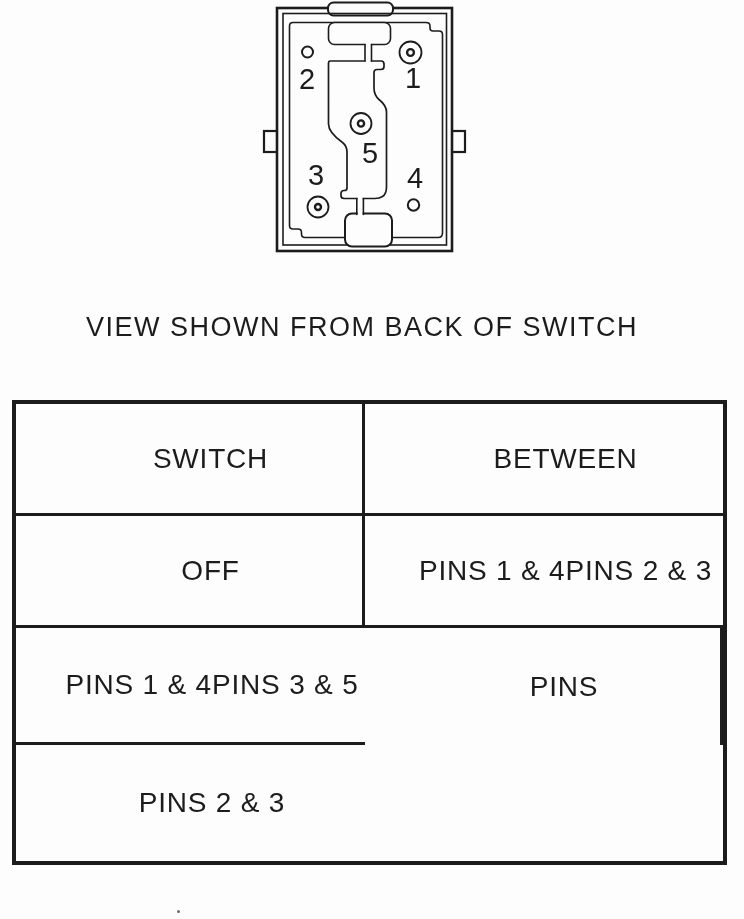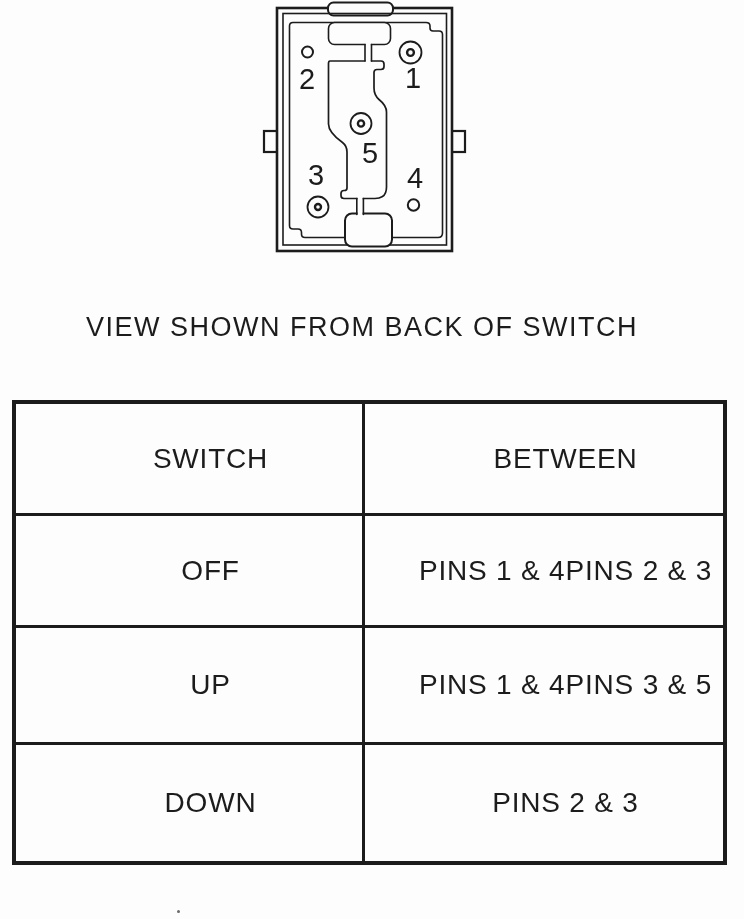--- a/index.html
+++ b/index.html
@@ -135,30 +135,27 @@
     </div>
 
     <div class="cell col-left row-line">
       <div>OFF</div>
     </div>
     <div class="cell row-line">
       <div>PINS 1 &amp; 4</div>
       <div>PINS 2 &amp; 3</div>
     </div>
 
-    <div class="cell col-left row-line">
-      <div>UP</div>
-    </div>
     <div class="cell row-line">
       <div>PINS 1 &amp; 4</div>
       <div>PINS 3 &amp; 5</div>
     </div>
 
     <div class="cell col-left">
-      <div>DOWN</div>
+      <div>PINS</div>
     </div>
     <div class="cell">
       <div>PINS 2 &amp; 3</div>
     </div>
   </div>
 
   <div class="artifact-dot"></div>
 </div>
 
 </body></html>

